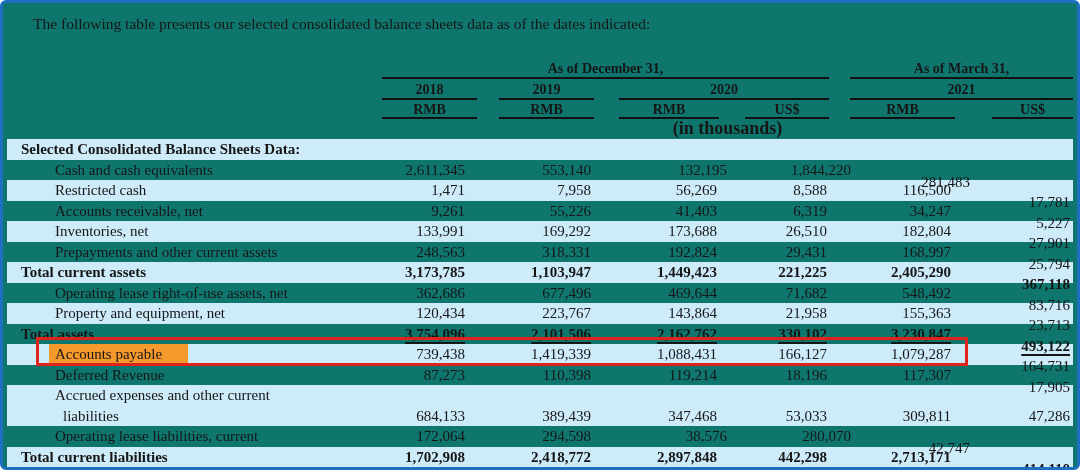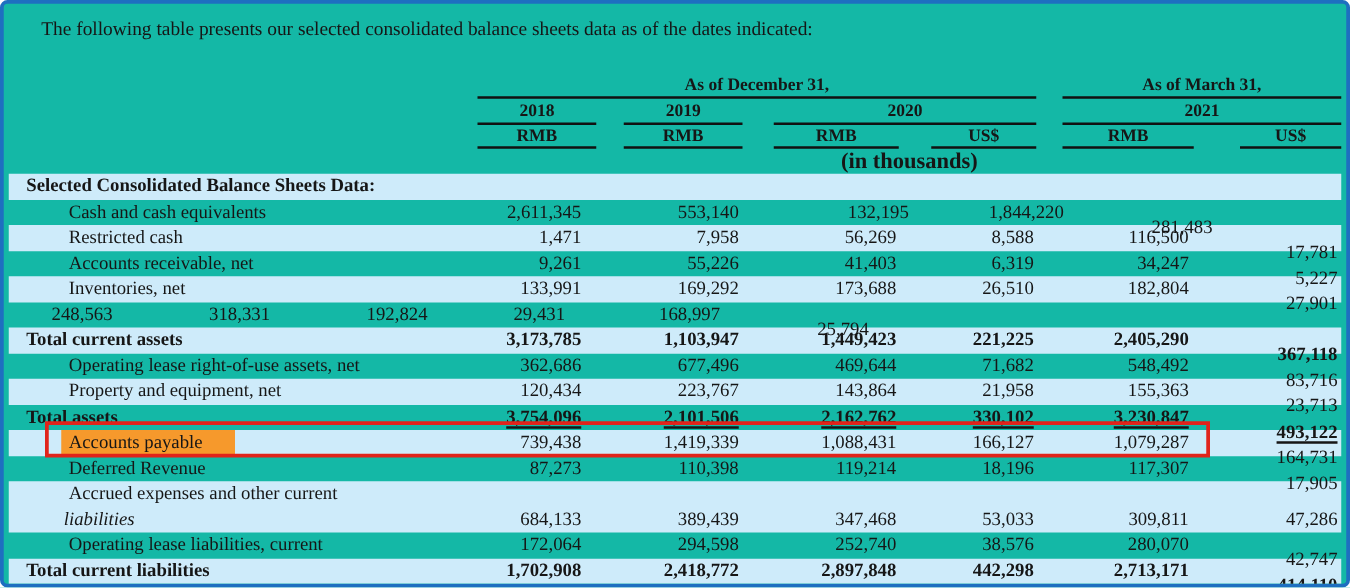--- a/index.html
+++ b/index.html
@@ -1,18 +1,18 @@
 <!DOCTYPE html>
 <html style="--stripe: #ceebfa; --orange: #f6992c; --red: #e0241b;"><head>
 <meta charset="utf-8">
 <style>
   html,body { margin:0; padding:0; background:#ffffff; }
   .frame {
     position:relative; width:1080px; height:470px; box-sizing:border-box;
-    border:3px solid #1e6fc0; border-radius:6px; background:#14b8a6; overflow:hidden;
+    border:3px solid #1e6fc0; border-radius:6px; background:#0f766e; overflow:hidden;
     font-family:"Liberation Serif","DejaVu Serif",serif; color:#161616;
   }
   .intro { padding:10px 0 0 30px; font-size:15.5px; line-height:21px; margin-bottom:26px; white-space:nowrap; }
 
   .tbl { margin:0 4px; width:1066px; }
 
   
   .hrow { display:flex; margin-bottom:2px; font-weight:bold; }
   .hspacer { width:375px; }
   .hcell { box-sizing:border-box; text-align:center; font-size:14px; }
@@ -29,21 +29,21 @@
   .r { display:flex; height:20.5px; line-height:20.5px; font-size:15px; }
   .r.blue { background:var(--stripe,#ceebfa); }
   .r.bold { font-weight:bold; }
   .r.tall { height:41px; align-items:flex-end; }
   .lb { width:375px; box-sizing:border-box; padding-left:48px; white-space:nowrap; overflow:hidden; }
   .r.bold .lb, .lb.sect { padding-left:14px; }
   .lb.ap { padding-left:0; }
   .hl { display:inline-block; margin-left:42px; padding:0 26px 0 6px; background:var(--orange,#f6992c); }
   .lb.two { padding-left:0; line-height:20.5px; }
   .lb.two .l1 { padding-left:48px; }
-  .lb.two .l2 { padding-left:44px;font-style:italic; }
+  .lb.two .l2 { padding-left:56px; }
   .n { box-sizing:border-box; text-align:right; white-space:nowrap; }
   .c1{width:95px;  padding-right:12px;}
   .g1{width:22px;}
   .c2{width:95px;  padding-right:3px;}
   .g2{width:25px;}
   .c3{width:100px; padding-right:2px;}
   .c4{width:110px; padding-right:2px;}
   .g3{width:21px;}
   .c5{width:105px; padding-right:4px;}
   .c6{width:118px; padding-right:3px;margin-top:12px;}
@@ -173,20 +173,21 @@
       <div class="n c2">169,292</div>
         <div class="g2"></div>
       <div class="n c3">173,688</div>
       <div class="n c4">26,510</div>
         <div class="g3"></div>
       <div class="n c5">182,804</div>
       <div class="n c6">27,901</div>
     </div>
 
     <div class="r">
+      <div class="lb">Prepayments and other current assets</div>
       <div class="n c1">248,563</div>
         <div class="g1"></div>
       <div class="n c2">318,331</div>
         <div class="g2"></div>
       <div class="n c3">192,824</div>
       <div class="n c4">29,431</div>
         <div class="g3"></div>
       <div class="n c5">168,997</div>
       <div class="n c6">25,794</div>
     </div>
@@ -284,21 +285,20 @@
       <div class="n c5">309,811</div>
       <div class="n c6">47,286</div>
     </div>
 
     <div class="r">
       <div class="lb">Operating lease liabilities, current</div>
       <div class="n c1">172,064</div>
         <div class="g1"></div>
       <div class="n c2">294,598</div>
         <div class="g2"></div>
-      <div class="n c3">252,740</div>
       <div class="n c4">38,576</div>
         <div class="g3"></div>
       <div class="n c5">280,070</div>
       <div class="n c6">42,747</div>
     </div>
 
     <div class="r blue bold">
       <div class="lb">Total current liabilities</div>
       <div class="n c1">1,702,908</div>
         <div class="g1"></div>

